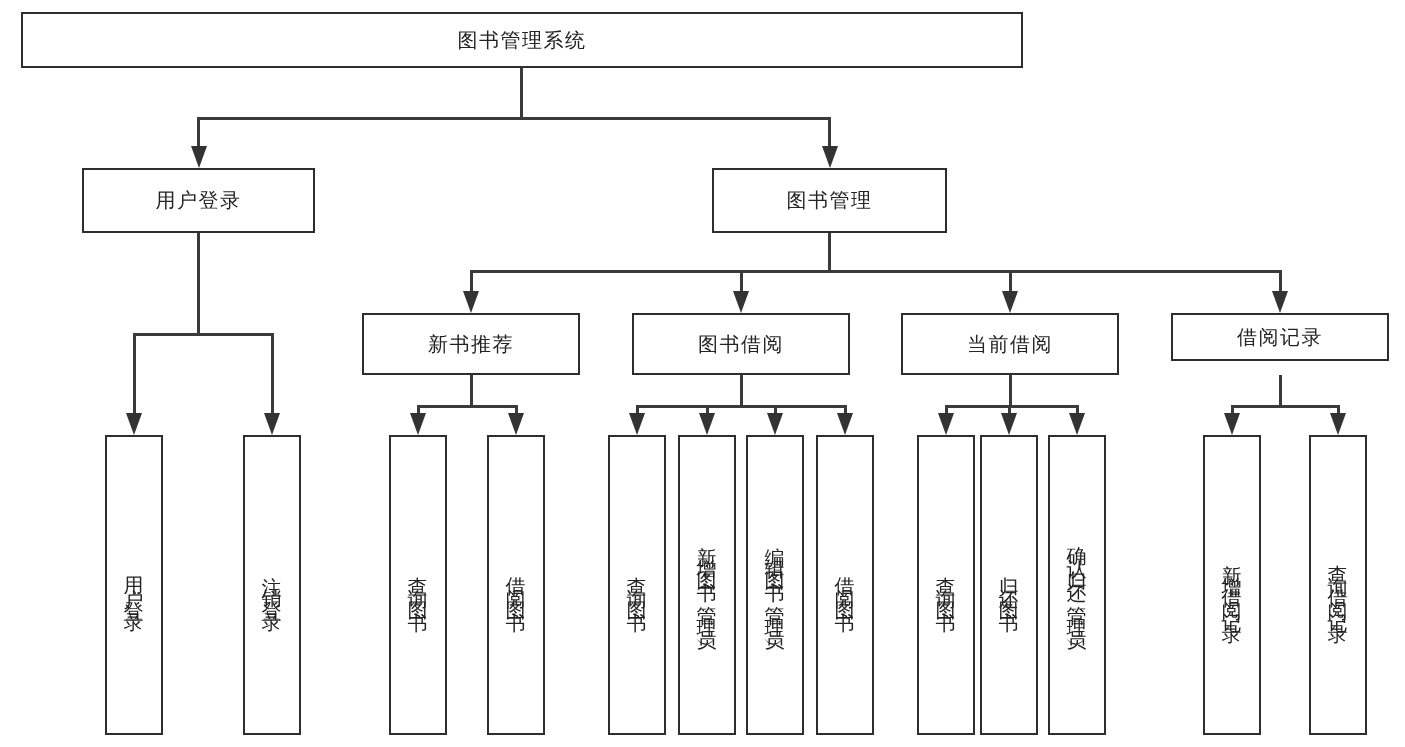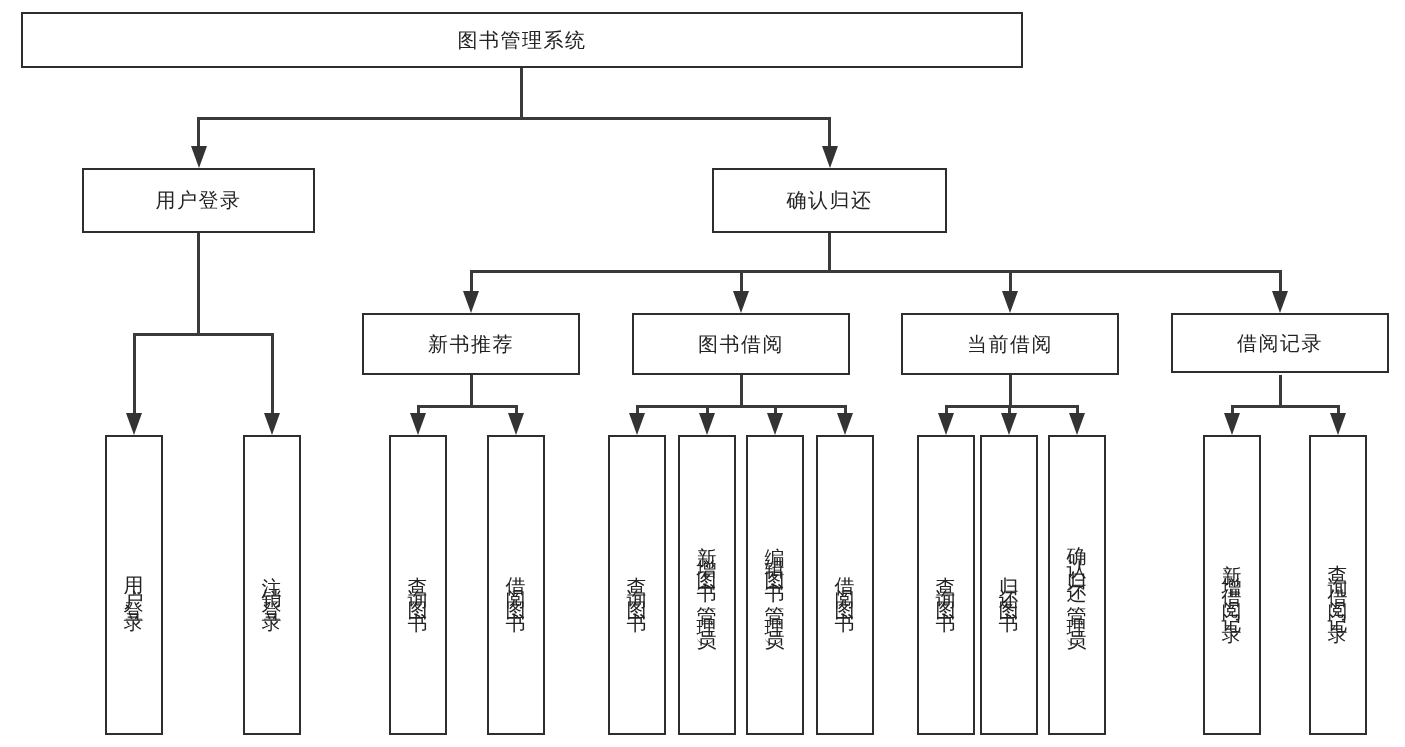--- a/index.html
+++ b/index.html
@@ -58,21 +58,21 @@
   <div class="line" style="left:197px;top:117px;width:634px;height:3px;"></div>
   <div class="line" style="left:197px;top:117px;width:3px;height:33px;"></div>
   <div class="arrowhead" style="left:190.5px;top:146px;"></div>
   <div class="line" style="left:828px;top:117px;width:3px;height:33px;"></div>
   <div class="arrowhead" style="left:821.5px;top:146px;"></div>
 
   <div class="box hbox" style="left:82px;top:168px;width:233px;height:65px;">
     <span>用户登录</span>
   </div>
   <div class="box hbox" style="left:712px;top:168px;width:235px;height:65px;">
-    <span>确认归还</span>
+    <span>图书管理</span>
   </div>
 
   <div class="line" style="left:197px;top:233px;width:3px;height:103px;"></div>
   <div class="line" style="left:132.5px;top:333px;width:141px;height:3px;"></div>
   <div class="line" style="left:132.5px;top:333px;width:3px;height:82px;"></div>
   <div class="arrowhead" style="left:126px;top:413px;"></div>
   <div class="line" style="left:270.5px;top:333px;width:3px;height:82px;"></div>
   <div class="arrowhead" style="left:264px;top:413px;"></div>
 
   <div class="line" style="left:828px;top:233px;width:3px;height:40px;"></div>
@@ -88,21 +88,21 @@
 
   <div class="box hbox" style="left:632px;top:313px;width:218px;height:62px;">
     <span>图书借阅</span>
   </div>
   <div class="box hbox" style="left:362px;top:313px;width:218px;height:62px;">
     <span>新书推荐</span>
   </div>
   <div class="box hbox" style="left:901px;top:313px;width:218px;height:62px;">
     <span>当前借阅</span>
   </div>
-  <div class="box hbox" style="left:1171px;top:313px;width:218px;height:60px;align-items:center;">
+  <div class="box hbox" style="left:1171px;top:313px;width:218px;height:48px;align-items:center;">
     <span>借阅记录</span>
   </div>
 
   <div class="line" style="left:469.5px;top:375px;width:3px;height:33px;"></div>
   <div class="line" style="left:739.5px;top:375px;width:3px;height:33px;"></div>
   <div class="line" style="left:1008.5px;top:375px;width:3px;height:33px;"></div>
   <div class="line" style="left:1278.5px;top:375px;width:3px;height:33px;"></div>
 
   <div class="line" style="left:416.5px;top:405px;width:101px;height:3px;"></div>
   <div class="line" style="left:635.5px;top:405px;width:211px;height:3px;"></div>

